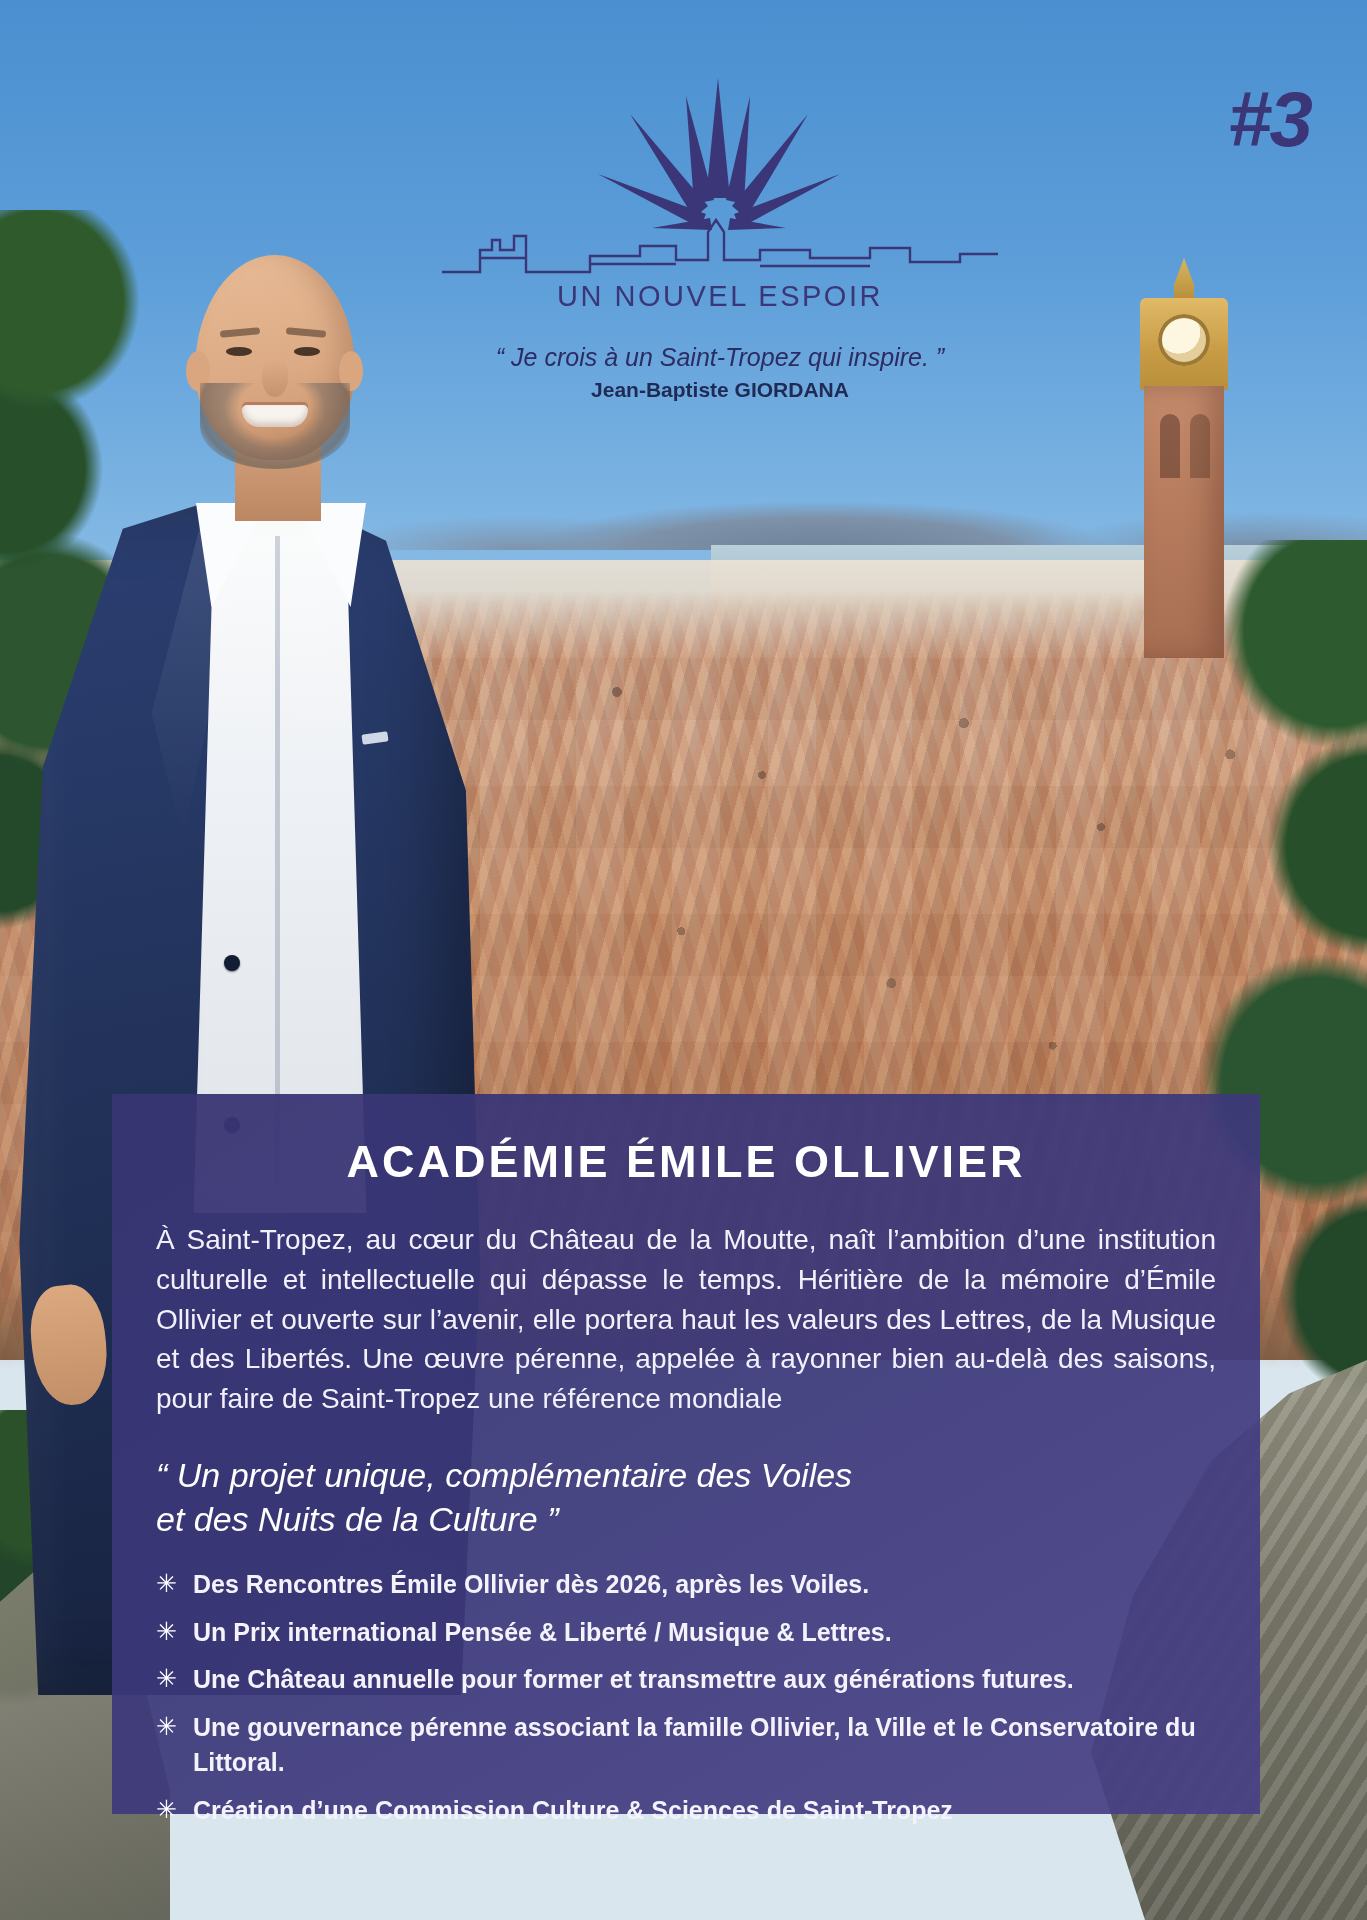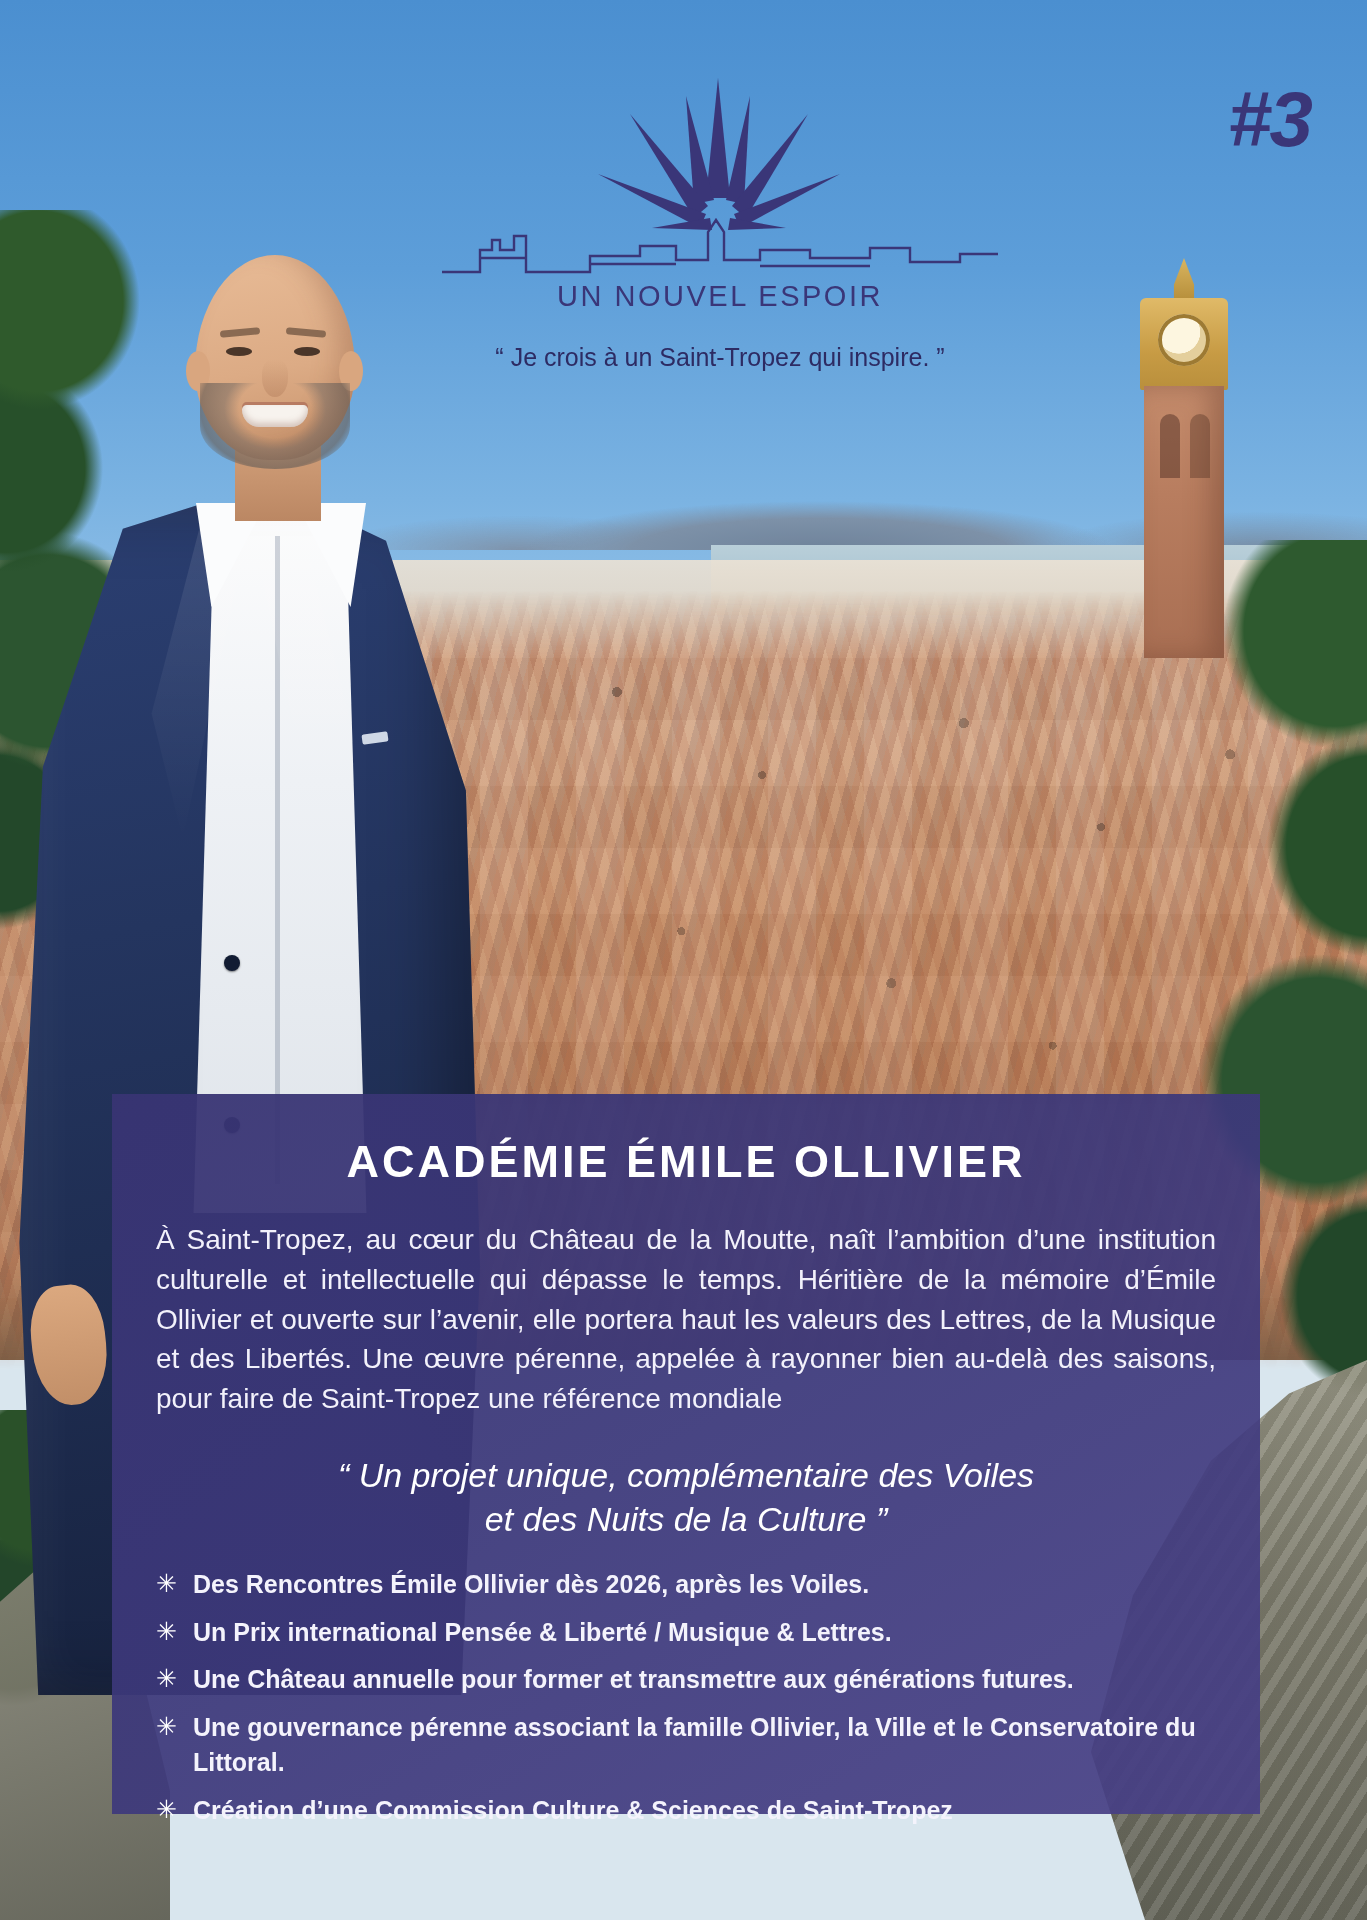--- a/index.html
+++ b/index.html
@@ -264,21 +264,21 @@
   .logo-burst { width: 260px; height: 190px; margin: 0 auto; display: block; }
   .skyline { width: 560px; height: 70px; display: block; margin: -58px auto 0; }
   .logo-title {
     font-size: 58px; font-weight: 400; letter-spacing: 3px; color: #3a3678;
     margin-top: -6px; font-family: "Liberation Sans", sans-serif;
   }
   .logo-sub {
     font-size: 29px; letter-spacing: 2.5px; color: #3a3678; 
   }
   .logo-quote {
-    margin-top: 30px; font-size: 25px; color: #2d2b63;
+    margin-top: 30px; font-size: 25px; font-style: italic; color: #2d2b63;
   }
   .logo-author {
     margin-top: 6px; font-size: 21px; font-weight: bold; color: #1f2a55;
   }
   .issue-number {
     position: absolute; right: 56px; top: 74px;
     font-size: 78px; font-weight: bold; font-style: italic; color: #3a3678;
     letter-spacing: -2px;
   }
 
@@ -290,21 +290,21 @@
     padding: 42px 44px 0 44px;
   }
   .panel-title {
     text-align: center; font-size: 45px; font-weight: bold; letter-spacing: 3px;
     margin-bottom: 32px;
   }
   .panel-body {
     font-size: 28px; line-height: 1.42; text-align: justify; color: #f2f1fb;
   }
   .panel-quote {
-    margin: 34px 0 26px; text-align: center; font-style: italic;
+    margin: 34px 0 26px; font-style: italic;
     font-size: 34px; line-height: 1.3; color: #ffffff;
   }
   .bullets { list-style: none; margin-top: 10px; }
   .bullet {
     display: flex; align-items: flex-start; gap: 16px;
     font-size: 25px; line-height: 1.42; margin-bottom: 12px; color: #f4f3fc;
   }
   .bullet .star { flex: 0 0 auto; font-size: 25px; line-height: 1.3; color: #ffffff; }
   .bullet .txt { flex: 1 1 auto; font-weight: bold; }
 </style>
@@ -376,20 +376,21 @@
     <svg class="skyline" viewBox="0 0 560 70" aria-hidden="true">
       <g fill="none" stroke="#3a3678" stroke-width="2.4">
         <path d="M2 62 L40 62 L40 40 L52 40 L52 30 L60 30 L60 40 L74 40 L74 26 L86 26 L86 62
                  L150 62 L150 46 L200 46 L200 36 L236 36 L236 50 L268 50 L268 22 L276 10 L284 22 L284 50
                  L320 50 L320 40 L370 40 L370 48 L430 48 L430 38 L470 38 L470 52 L520 52 L520 44 L558 44"></path>
         <path d="M40 48 L86 48 M150 54 L236 54 M320 56 L430 56"></path>
       </g>
     </svg>
     <div class="logo-sub">UN NOUVEL ESPOIR</div>
     <div class="logo-quote">“ Je crois à un Saint-Tropez qui inspire. ”</div>
+    <div class="logo-author">Jean-Baptiste GIORDANA</div>
   </div>
 
   <div class="panel">
     <div class="panel-title">ACADÉMIE ÉMILE OLLIVIER</div>
     <div class="panel-body">À Saint-Tropez, au cœur du Château de la Moutte, naît l’ambition d’une institution culturelle et intellectuelle qui dépasse le temps. Héritière de la mémoire d’Émile Ollivier et ouverte sur l’avenir, elle portera haut les valeurs des Lettres, de la Musique et des Libertés. Une œuvre pérenne, appelée à rayonner bien au-delà des saisons, pour faire de Saint-Tropez une référence mondiale</div>
     <div class="panel-quote">
       <div>“ Un projet unique, complémentaire des Voiles</div>
       <div>et des Nuits de la Culture ”</div>
     </div>
     <ul class="bullets">

